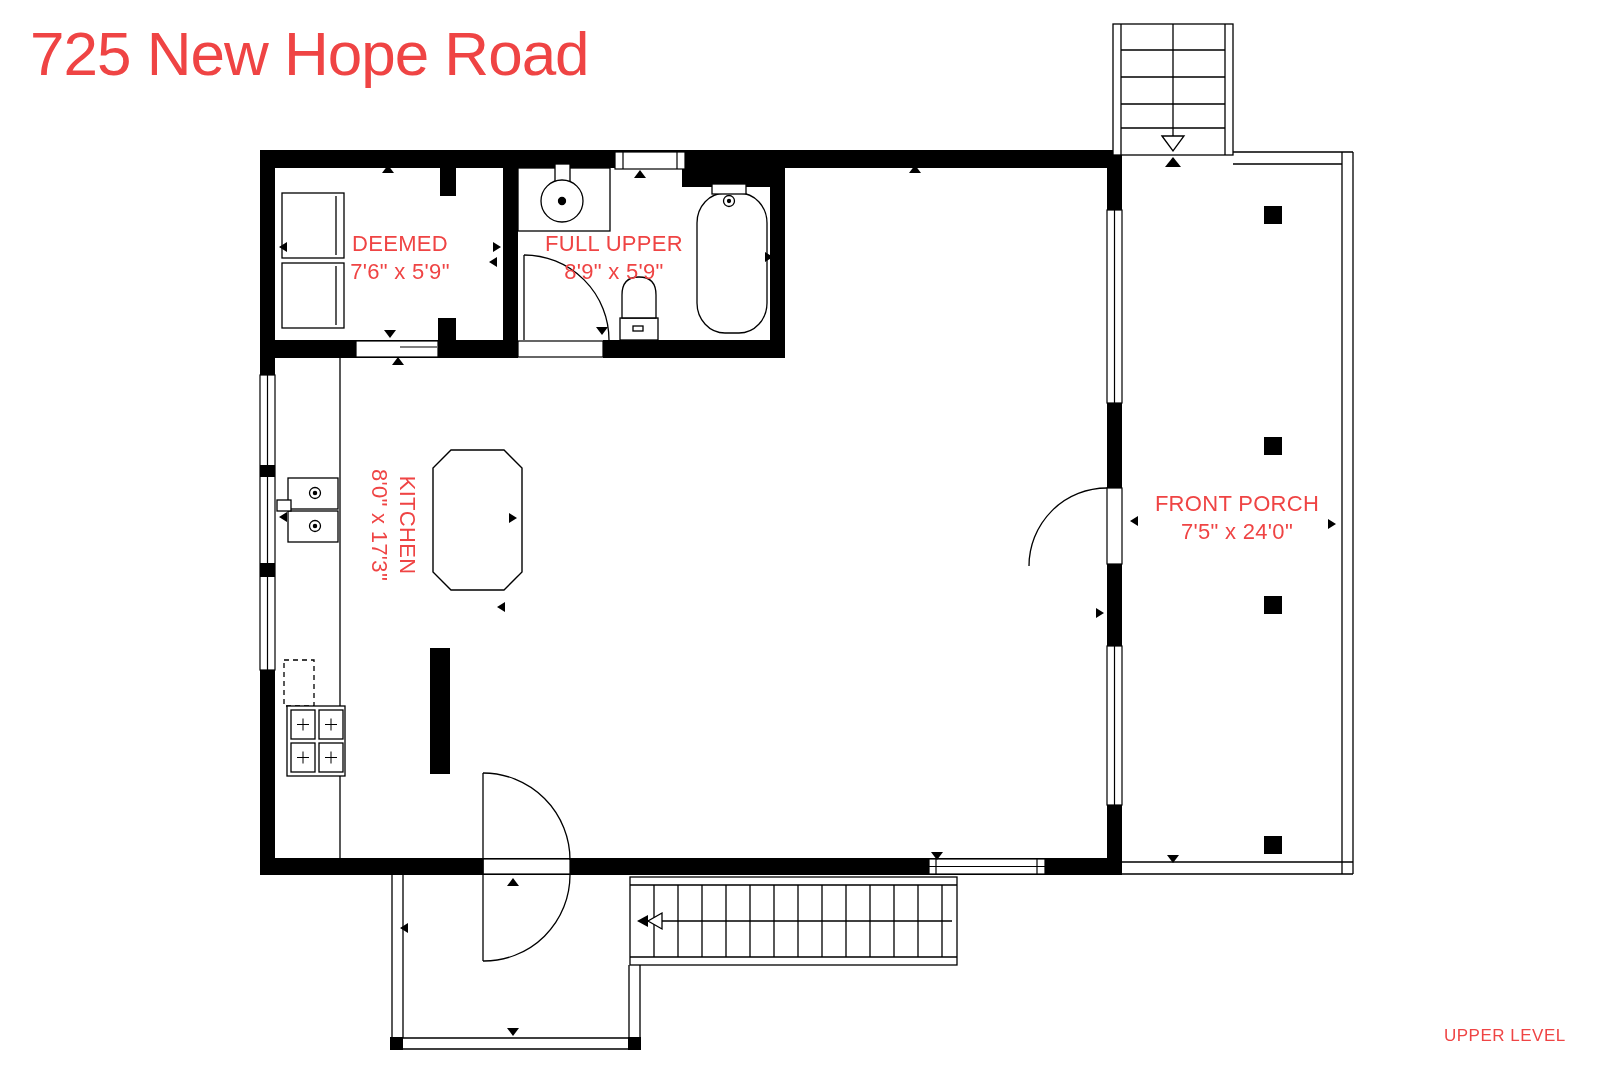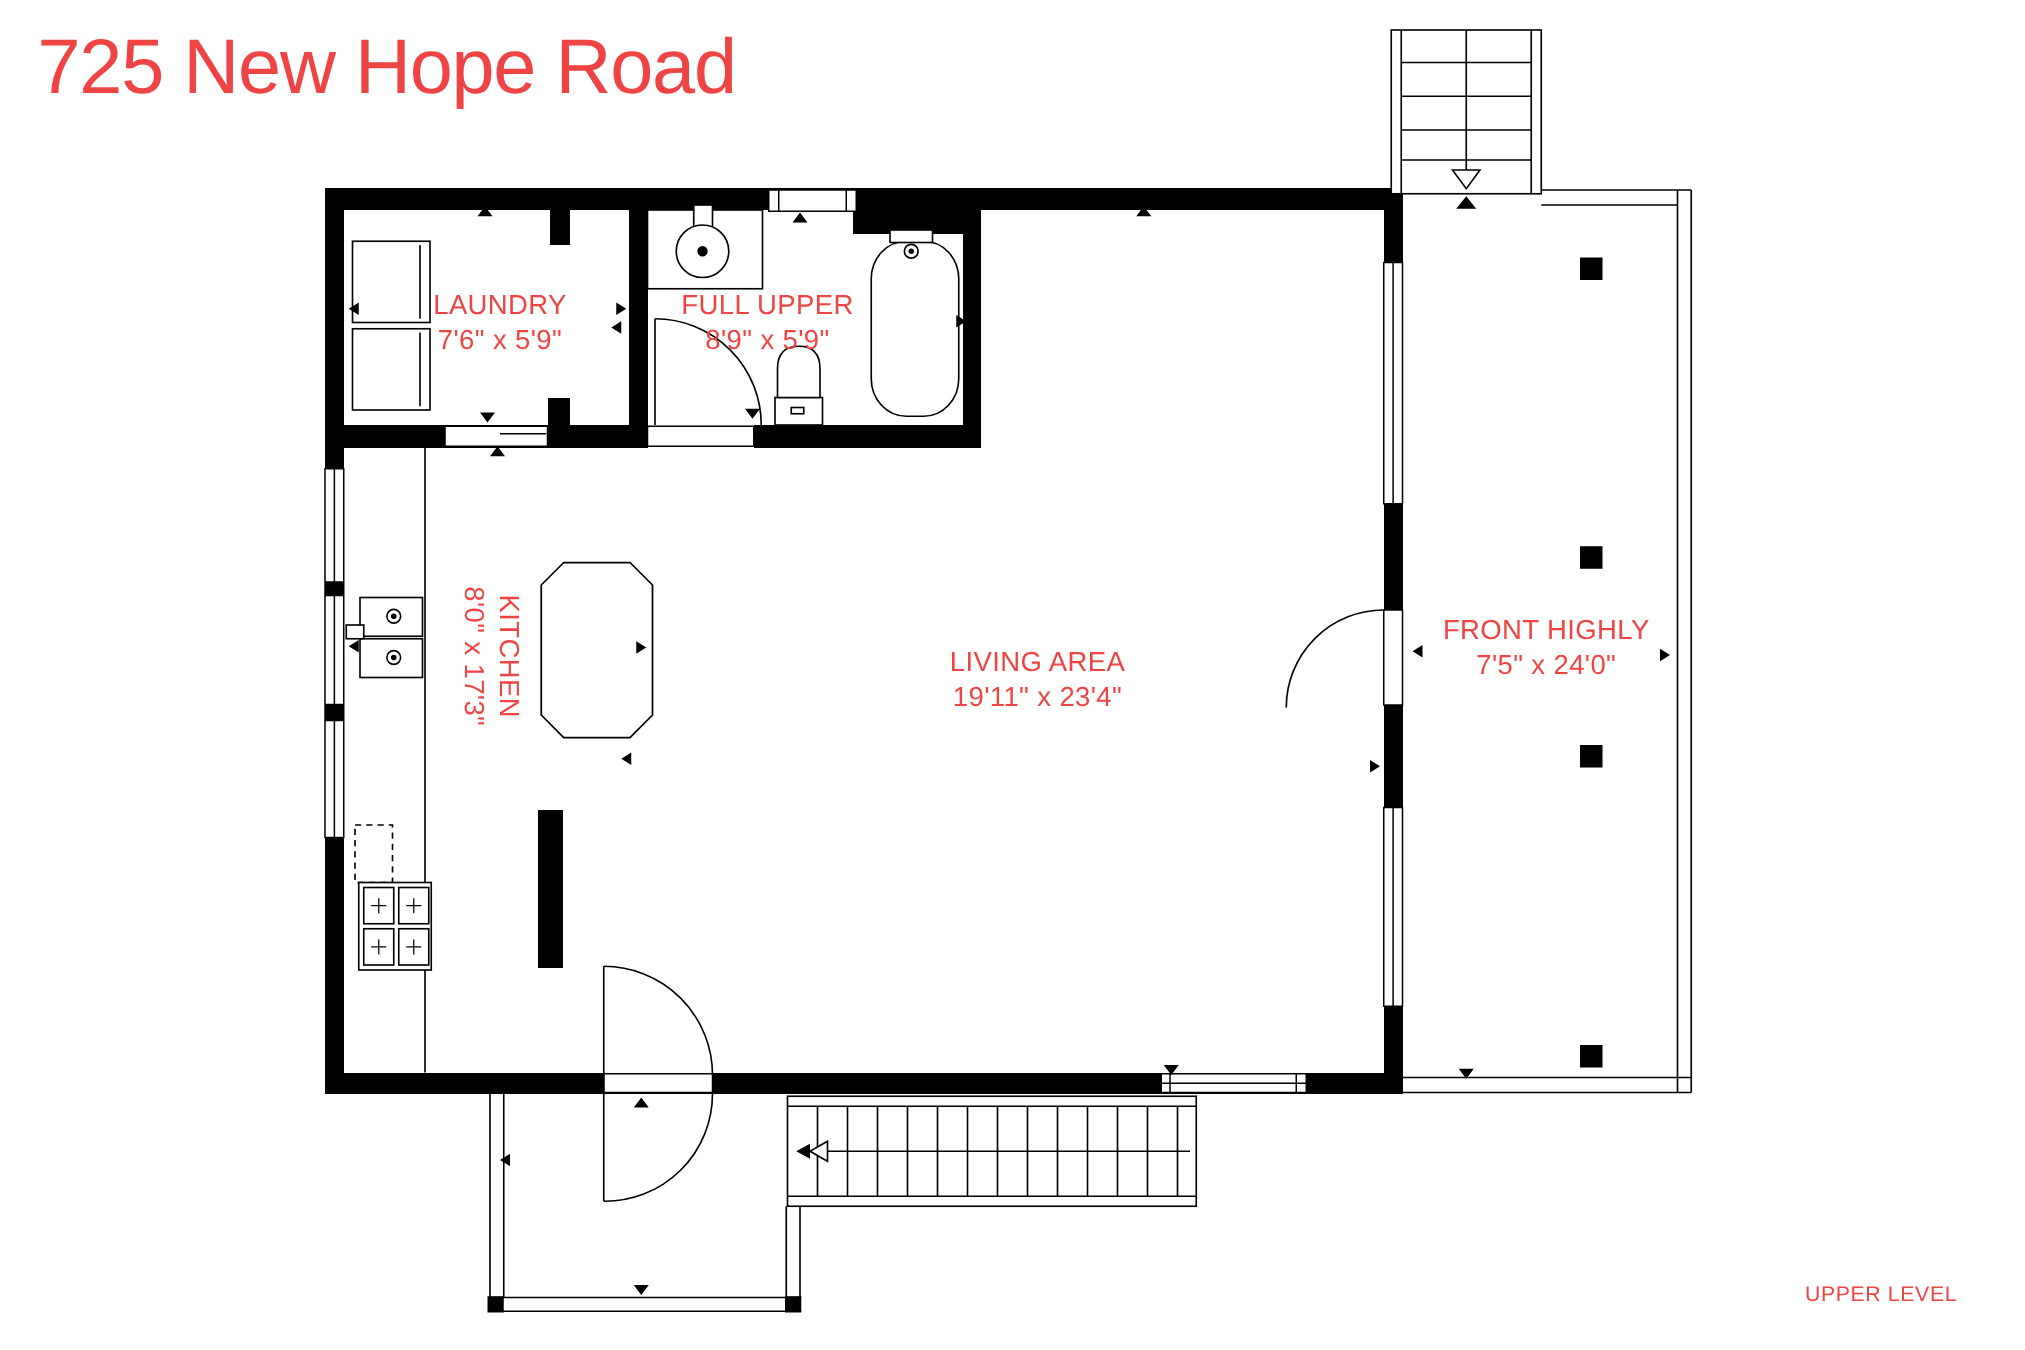--- a/index.html
+++ b/index.html
@@ -183,39 +183,35 @@
              M507 886 L519 886 L513 878 Z
              M400 928 L408 923 L408 933 Z
              M507 1028 L519 1028 L513 1036 Z
              M931 852 L943 852 L937 860 Z
              M596 327 L608 327 L602 335 Z"></path>
   </svg>
 
   <div class="page-title">725 New Hope Road</div>
 
   <div class="room-label" style="left:400px;top:230px">
-    <div>LAUNDRY</div>
+    <div>DEEMED</div>
     <div>7'6" x 5'9"</div>
   </div>
 
   <div class="room-label" style="left:614px;top:230px">
     <div>FULL UPPER</div>
     <div>8'9" x 5'9"</div>
   </div>
 
   <div class="room-label rotated" style="left:393px;top:525px">
     <div>KITCHEN</div>
     <div>8'0" x 17'3"</div>
   </div>
 
-  <div class="room-label" style="left:830px;top:516px">
-    <div>LIVING AREA</div>
-    <div>19'11" x 23'4"</div>
-  </div>
 
   <div class="room-label" style="left:1237px;top:490px">
-    <div>FRONT HIGHLY</div>
+    <div>FRONT PORCH</div>
     <div>7'5" x 24'0"</div>
   </div>
 
 
   <div class="level-label">UPPER LEVEL</div>
 </div>
 
 </body></html>

